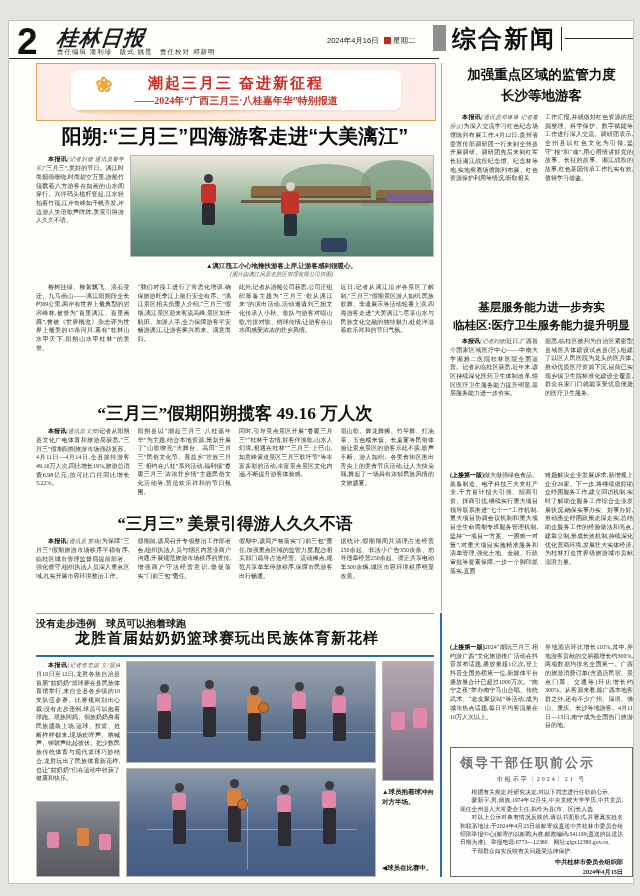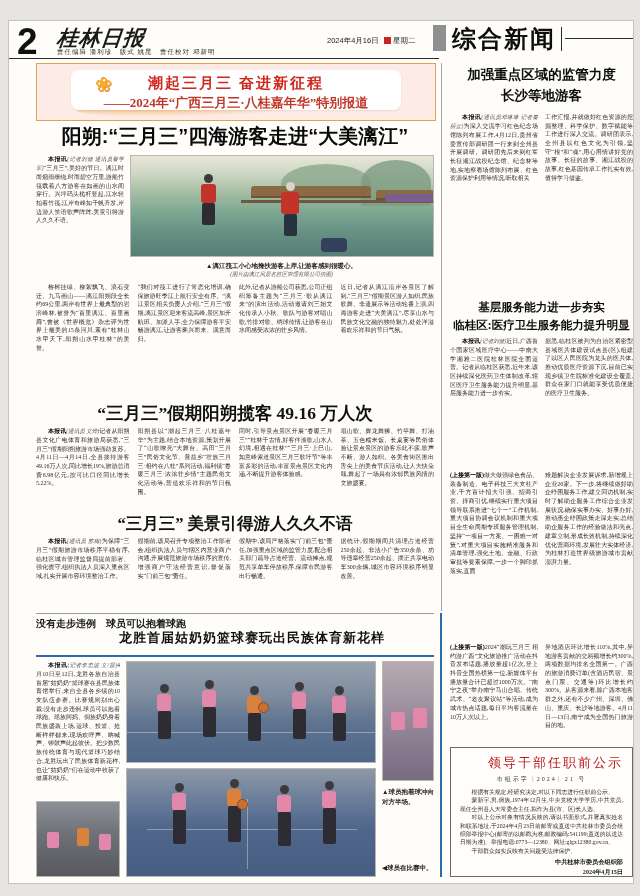--- a/index.html
+++ b/index.html
@@ -14,21 +14,21 @@
   .dateline{font-size:7.5px;color:#222;font-family:"Liberation Sans","DejaVu Sans",sans-serif;}
   .redbox{display:inline-block;width:7px;height:7px;background:#c4281e;margin-left:3px;vertical-align:-1px;}
   .grayblock{width:13px;height:26px;background:#8f8f8f;}
   .sectiontitle{font-weight:900;font-size:24px;color:#0d0d0d;letter-spacing:2px;}
   .hline{background:#2a2a2a;height:1px;}
   .vline{background:#2a2a2a;width:1px;}
   
   .banner{background:#fdece5;border:1px solid #dea455;overflow:hidden;}
   .banner-inner{position:absolute;left:50%;top:6px;transform:translateX(-50%);width:330px;height:40px;background:#fff;border-radius:8px;box-shadow:0 1px 2px rgba(0,0,0,.08);text-align:center;}
   .banner-title{font-family:"Liberation Sans","DejaVu Sans",sans-serif;font-weight:900;font-size:15px;color:#d1271c;letter-spacing:2px;margin-top:4px;}
-  .banner-sub{font-size:13px;color:#c0372a;font-weight:bold;margin-top:1px;}
+  .banner-sub{font-size:10px;color:#c0372a;font-weight:bold;margin-top:1px;}
   .flower{position:absolute;left:24px;top:2px;font-size:20px;color:#f4ad2b;text-shadow:1px 1px 0 #e2862a;}
   .swirl{position:absolute;left:40px;bottom:2px;width:260px;height:14px;background:radial-gradient(ellipse at 25% 0%,rgba(243,164,66,.9),rgba(243,164,66,0) 65%);border-radius:50%;}
   
   .hl-black{font-family:"Liberation Sans","DejaVu Sans",sans-serif;font-weight:900;text-align:center;color:#0a0a0a;letter-spacing:0px;}
   .hl-serif{font-weight:900;text-align:center;color:#111;}
   
   .b6{font-size:6px;line-height:1.45;color:#2a2a2a;text-align:justify;}
   .b6 .lead{font-weight:bold;color:#000;}
   .b6 .byline{font-style:italic;color:#555;font-size:5.5px;}
   .indent{text-indent:2em;}
@@ -55,21 +55,21 @@
   .phb2{background:linear-gradient(180deg,#8e99a7 0%,#6b7f9a 28%,#50668a 55%,#475d83 100%);}
   .phmini{background:linear-gradient(180deg,#b7aab0 0%,#96889a 50%,#776b80 100%);}
   .phL{background:linear-gradient(180deg,#8d9096 0%,#6e7077 45%,#57595f 100%);}
   .jersey{width:14px;height:17px;background:#e289ab;border-radius:3px;margin:1px auto 0;}
   .jersey.org{background:#d9813d;}
   .cline{position:absolute;background:rgba(255,255,255,.35);}
   .ball{position:absolute;width:9px;height:9px;border-radius:50%;background:#c8702f;border:1px solid #8d4c1e;}
   
   .rhl{font-weight:900;text-align:center;color:#0d0d0d;line-height:1.55;}
   .notice{border:1px solid #6b6b6b;background:#fffefc;}
-  .notice-title{font-weight:400;font-size:13px;text-align:right;color:#b91c1c;letter-spacing:2px;}
+  .notice-title{font-weight:700;font-size:13px;text-align:left;color:#737373;letter-spacing:2px;}
   .notice-doc{font-size:6px;text-align:center;color:#333;letter-spacing:2px;margin:3px 0 4px;}
   .notice .b6{font-size:5.8px;}
   .sign{font-size:6.2px;font-weight:bold;text-align:right;color:#222;margin-top:3px;}
 </style>
 </head>
 <body>
 
 <div id="stage">
   <div id="paper">
 
@@ -146,21 +146,21 @@
     <div class="abs hl-serif" style="left:27px;top:492px;width:398px;font-size:16.5px;">“三月三” 美景引得游人久久不语</div>
     <div class="abs cols" style="left:27px;top:516px;width:398px;height:72px;">
       <p class="b6 indent"><b class="lead">本报讯</b><i class="byline">(通讯员 苏梅)</i><span>为保障“三月三”假期旅游市场秩序平稳有序,临桂区城市管理监督局提前部署、强化值守,组织执法人员深入重点区域,扎实开展市容环境整治工作。</span></p>
       <p class="b6">假期前,该局召开专项整治工作部署会,组织执法人员与辖区内营业商户沟通,开展规范旅游市场秩序的宣传,增强商户守法经营意识,督促落实“门前三包”责任。</p>
       <p class="b6">假期中,该局严格落实“门前三包”责任,加强重点区域的监管力度,配合相关部门疏导占道经营、流动摊点,规范共享单车停放秩序,保障市民游客出行畅通。</p>
       <p class="b6">据统计,假期期间共清理占道经营250余起、非法小广告350余条、劝导违章经营250余起、摆正共享电动车300余辆,城区市容环境秩序明显改善。</p>
     </div>
 
     <div class="abs sep" style="left:27px;top:592px;width:398px;"></div>
     <div class="abs" style="left:27px;top:596px;width:398px;text-align:left;font-family:'Liberation Sans','DejaVu Sans',sans-serif;font-weight:bold;font-size:10px;color:#1a1a1a;">没有走步违例　球员可以抱着球跑</div>
-    <div class="abs hl-serif" style="left:44px;top:608px;width:398px;font-size:13px;letter-spacing:1px;">龙胜首届姑奶奶篮球赛玩出民族体育新花样</div>
+    <div class="abs hl-serif" style="left:19px;top:608px;width:398px;font-size:15px;letter-spacing:1px;">龙胜首届姑奶奶篮球赛玩出民族体育新花样</div>
     <div class="abs bluebar" style="left:27px;top:634px;width:398px;height:2px;"></div>
 
     <div class="abs" style="left:27px;top:640px;width:398px;height:216px;display:flex;gap:6px;">
       <div style="width:84px;flex:none;display:flex;flex-direction:column;gap:4px;">
         <p class="b6 indent" style="flex:1;overflow:hidden;"><b class="lead">本报讯</b><i class="byline">(记者李忠波 文/摄)</i><span>4月10日至12日,龙胜各族自治县首届“姑奶奶”篮球赛在县民族体育馆举行,来自全县各乡镇的10支队伍参赛。比赛规则别出心裁:没有走步违例,球员可以抱着球跑。瑶族阿妈、侗族奶奶身着民族盛装上场,运球、投篮、抢断样样都来,现场欢呼声、呐喊声、锣鼓声此起彼伏。把少数民族传统体育与现代篮球巧妙结合,龙胜玩出了民族体育新花样,也让“姑奶奶”们在运动中收获了健康和快乐。</span></p>
         <div class="photo phL" style="height:74px;flex:none;">
           <div style="position:absolute;left:10px;top:30px;width:12px;height:16px;background:#e289ab;border-radius:2px;"></div>
           <div style="position:absolute;left:40px;top:26px;width:12px;height:18px;background:#d9813d;border-radius:2px;"></div>
           <div style="position:absolute;left:62px;top:32px;width:12px;height:16px;background:#e289ab;border-radius:2px;"></div>
         </div>

